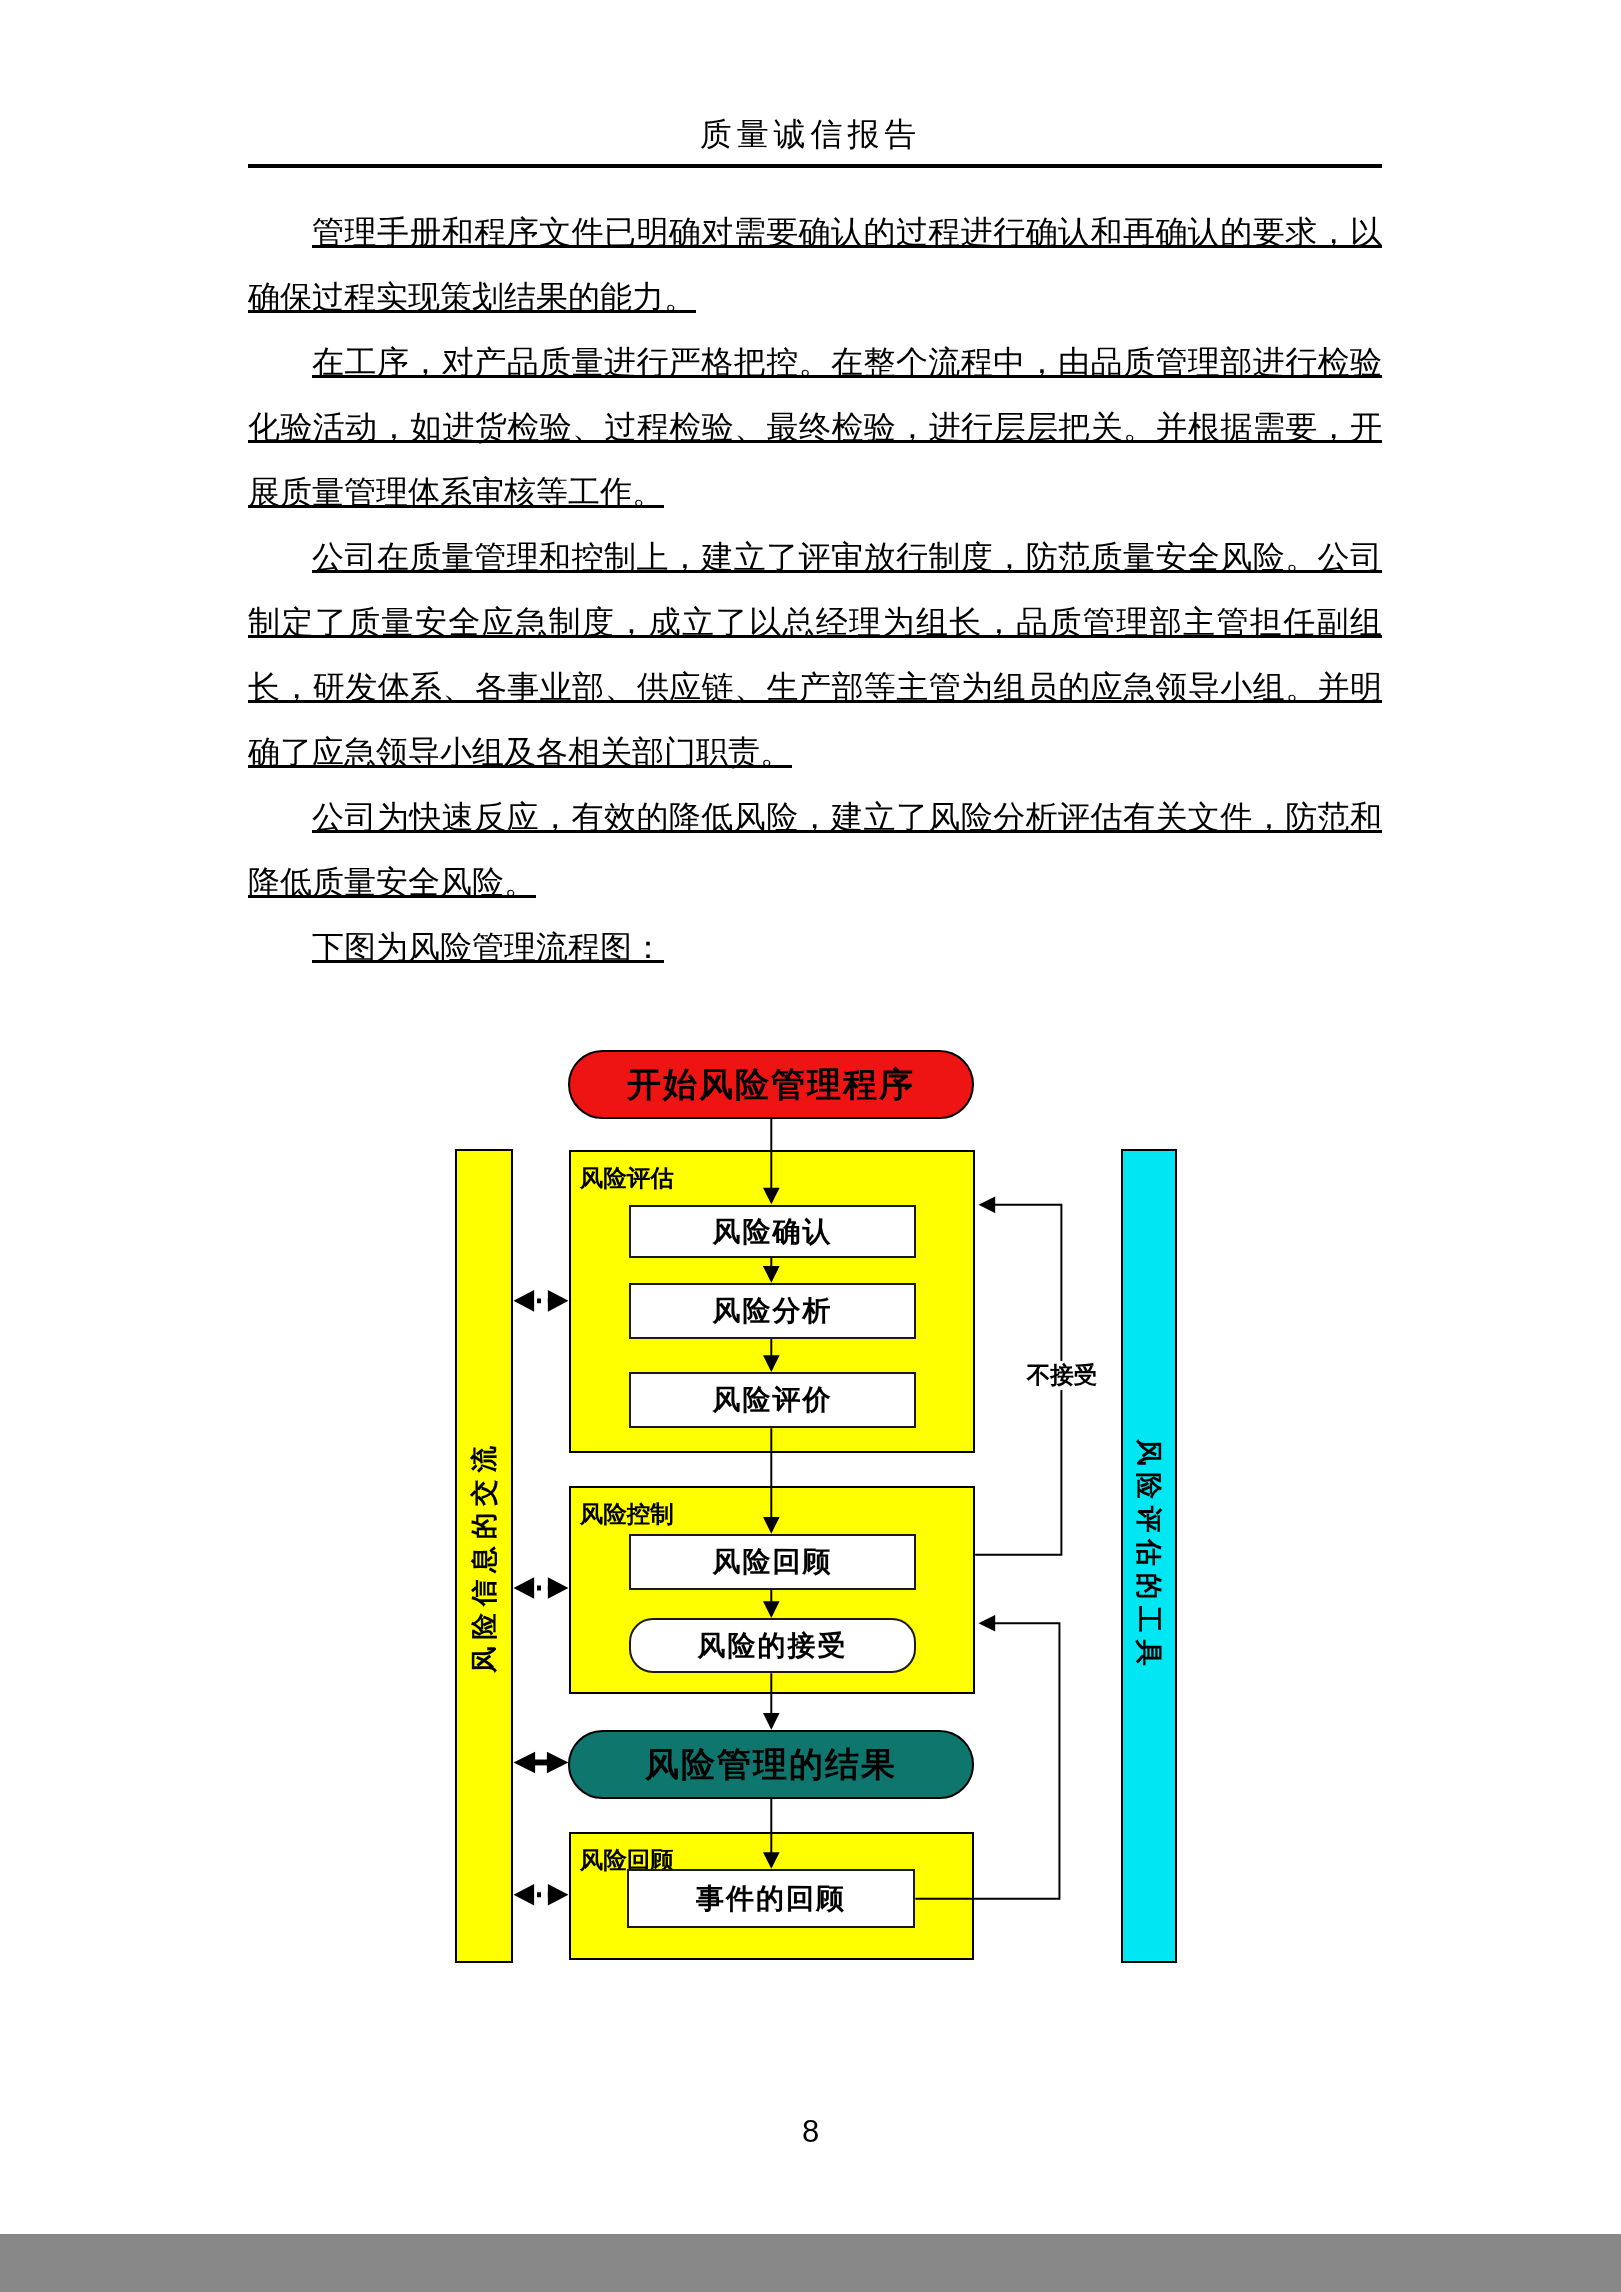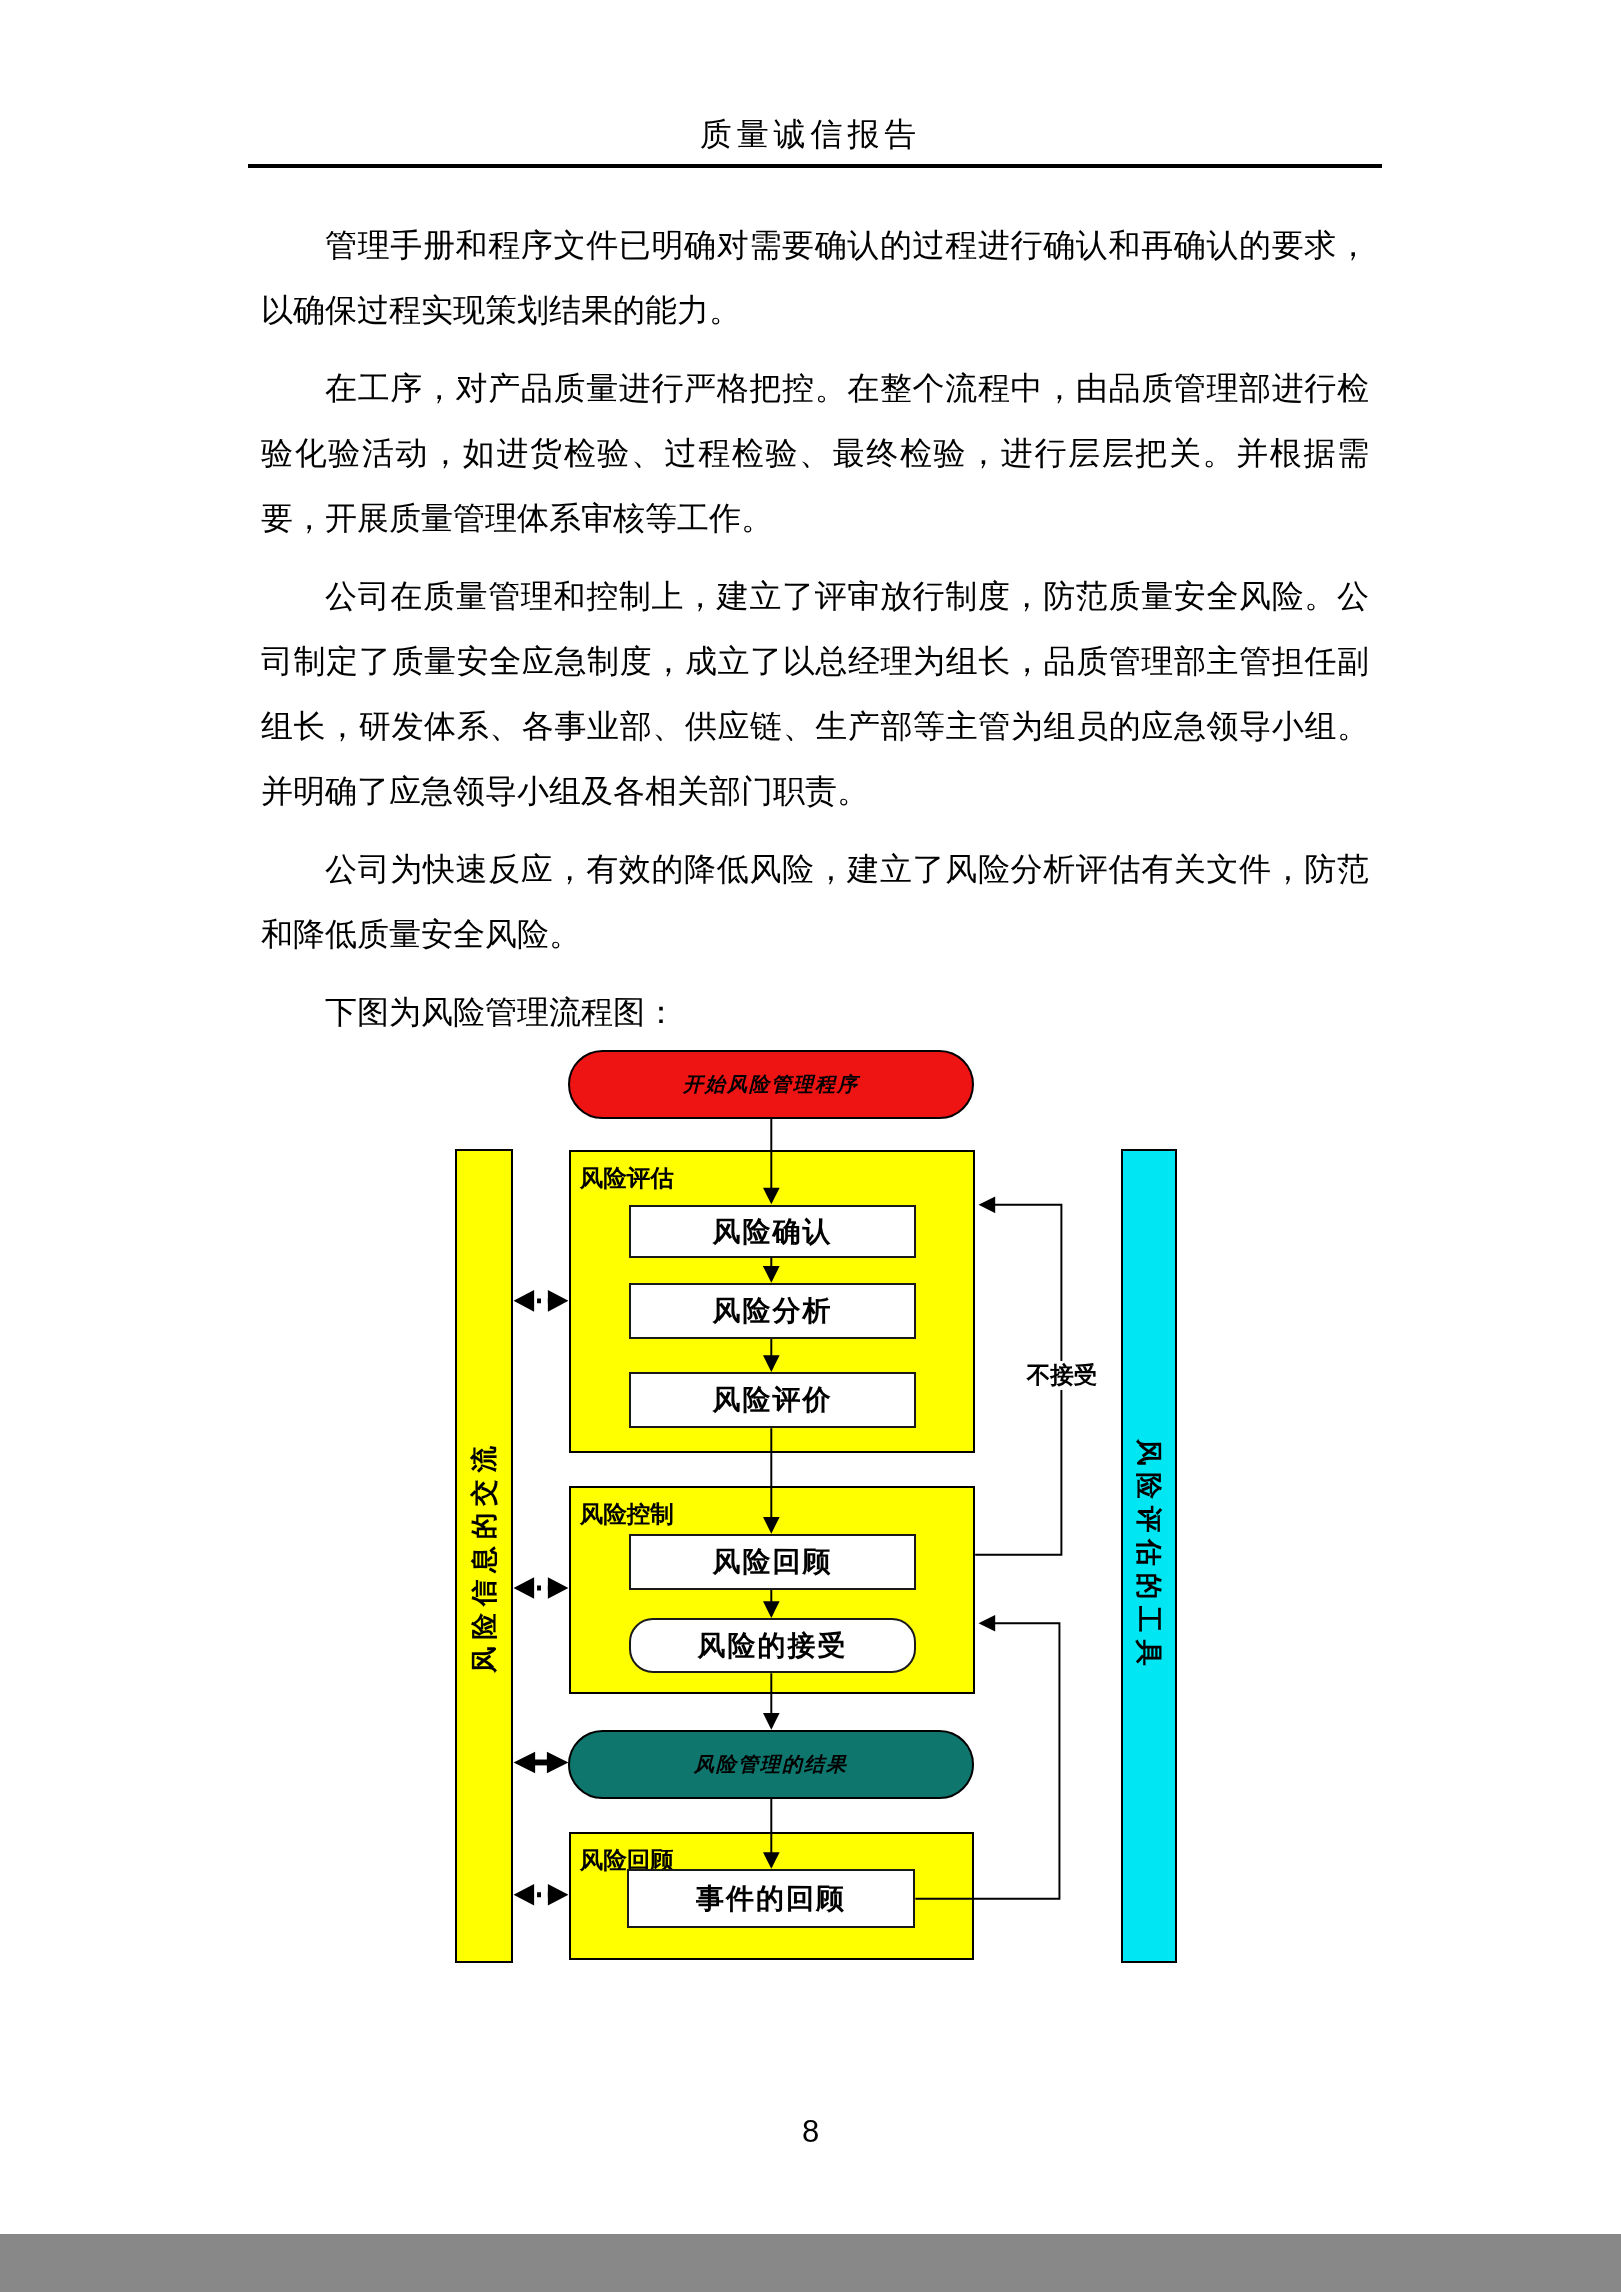--- a/index.html
+++ b/index.html
@@ -16,28 +16,28 @@
   }
   .header-rule {
     position:absolute; left:248px; top:164px; width:1134px; height:3.9px;
     background:#000;
   }
   
   .body-text {
     position:absolute; left:248px; top:200px; width:1134px;
     font-size:32px; line-height:65px; text-align:justify; text-align-last:left;
   }
-  .body-text p { margin:13px; text-indent:2em; }
+  .body-text p { margin:0; text-indent:2em;text-decoration:underline; }
   
   .fc-el { position:absolute; box-sizing:border-box;
     font-family:"Liberation Sans","DejaVu Sans",sans-serif; font-weight:bold; }
   .stadium {
     border:2.9px solid #000; border-radius:35px;
     display:flex; align-items:center; justify-content:center;
-    font-size:20px; letter-spacing:2px;font-style:italic;
+    font-size:34px; letter-spacing:2px;
   }
   .panel { border:2.9px solid #000; }
   .panel-label { position:absolute; top:10px; left:8.8px; font-size:23.5px; }
   .step {
     position:absolute; background:#ffffff; border:2px solid #1a1a1a;
     display:flex; align-items:center; justify-content:center;
     font-size:28px; letter-spacing:2px;
     font-family:"Liberation Sans","DejaVu Sans",sans-serif; font-weight:bold;
     box-sizing:border-box;
   }

